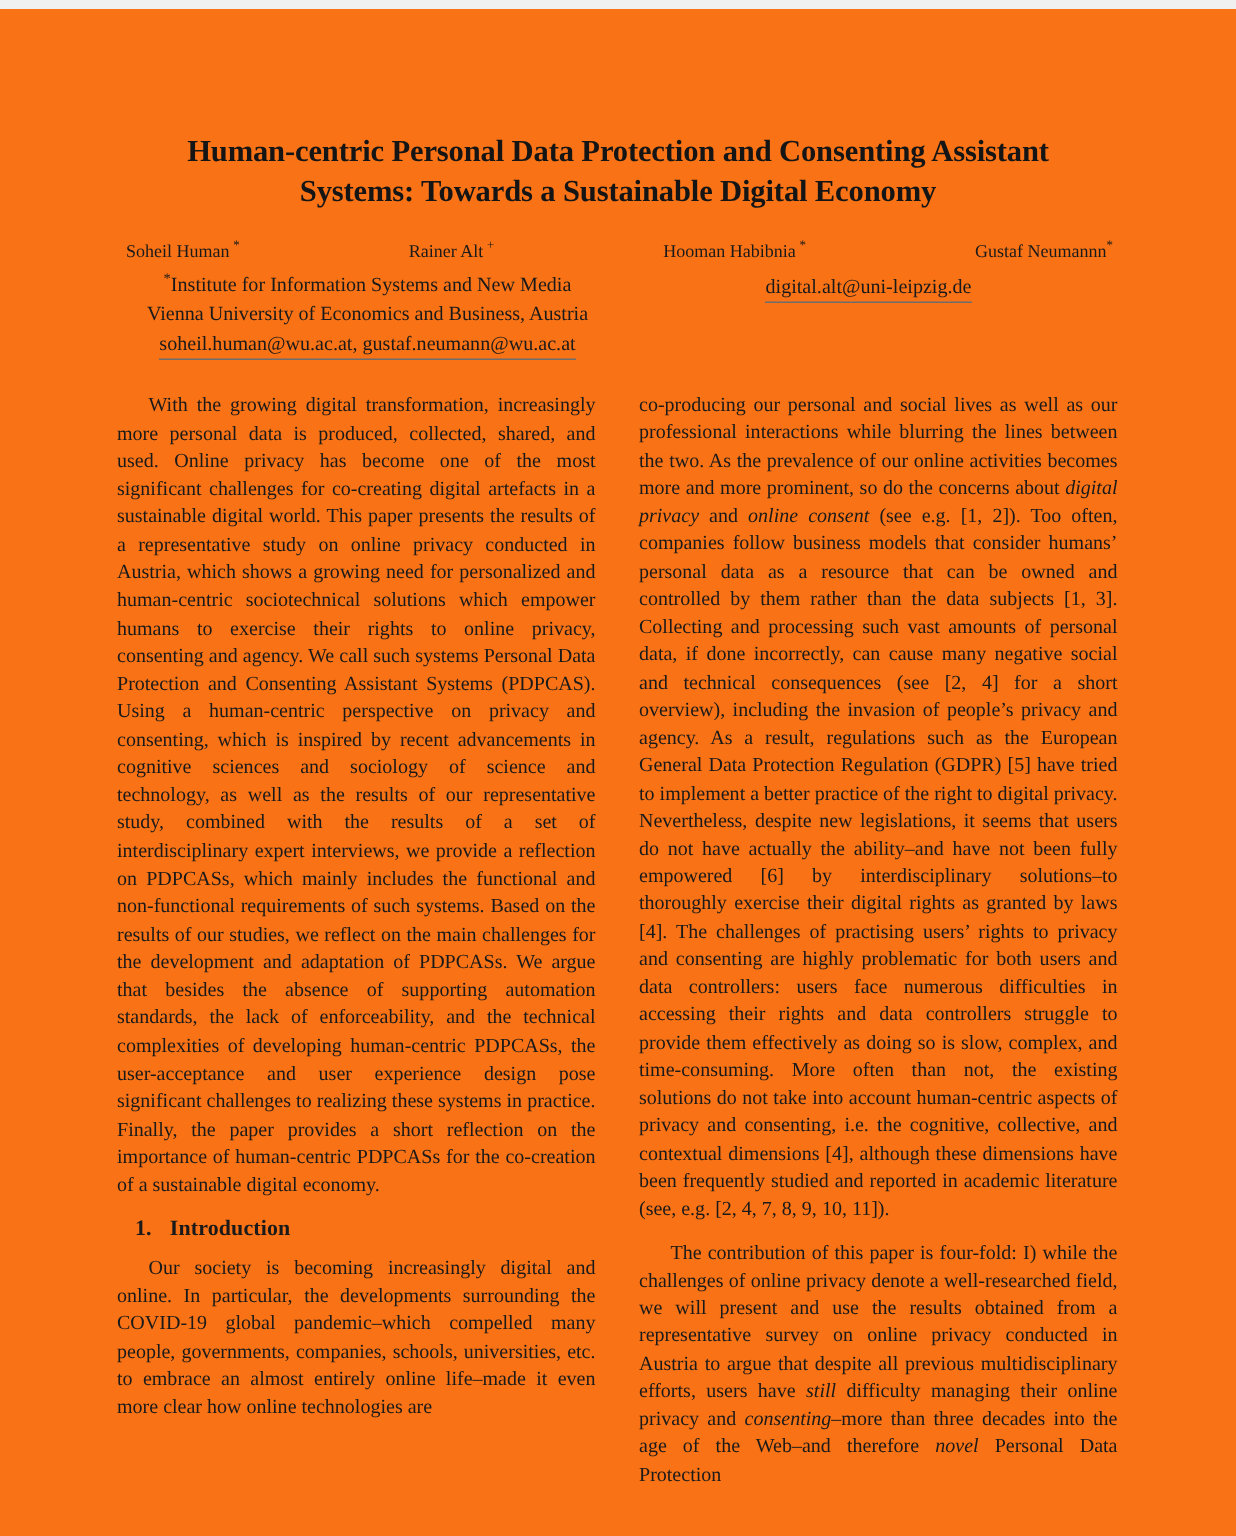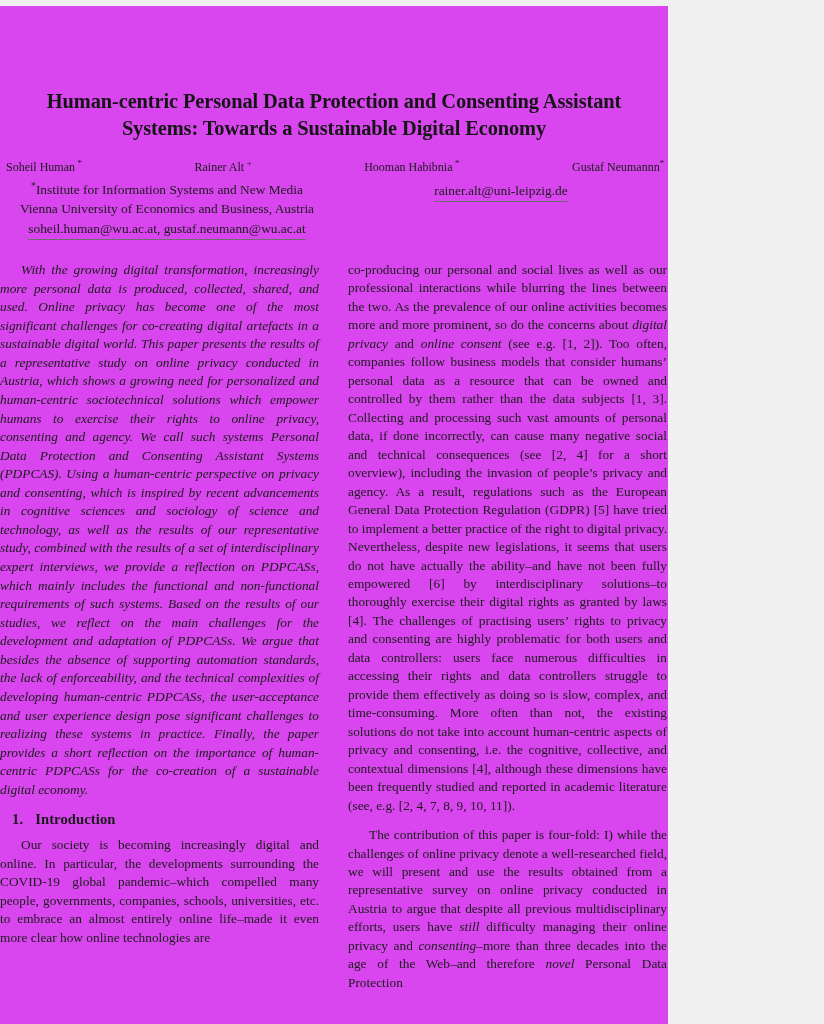--- a/index.html
+++ b/index.html
@@ -16,23 +16,23 @@
     width: 824px;
     height: 1024px;
     background: #f0f0f0;
     overflow: hidden;
     position: relative;
   }
   .page {
     position: absolute;
     left: 0;
     top: 6px;
-    width: 668px;
+    width: 824px;
     min-height: 1018px;
-    background: #d946ef;
+    background: #f97316;
     box-sizing: border-box;
     padding: 0;
   }
   .page-inner {
     width: 668px;
     margin: 0 auto;
     padding-top: 82px;
   }
 
   
@@ -113,21 +113,20 @@
   p.body {
     margin: 0;
     font-size: 13.35px;
     line-height: 1.385;
     text-align: justify;
     text-justify: inter-word;
     hyphens: none;
   }
   p.body + p.body { margin-top: 11px; }
   p.abstract {
-    font-style: italic;
     font-size: 13.35px;
     line-height: 1.392;
     text-align: justify;
     margin: 0;
   }
   .indent { display: inline-block; width: 21px; }
   em { font-style: italic; }
 </style>
 </head>
 <body>
@@ -145,21 +144,21 @@
           <span class="author"><span>Gustaf Neumannn</span><sup class="mark">*</sup></span>
         </div>
 
       <div class="affils" id="affil-list">
           <div class="affil-col">
             <span class="line"><sup class="mark">*</sup>Institute for Information Systems and New Media</span>
             <span class="line">Vienna University of Economics and Business, Austria</span>
             <span class="line"><a class="email" style="color: inherit; text-decoration: none;">soheil.human@wu.ac.at, gustaf.neumann@wu.ac.at</a></span>
           </div>
           <div class="affil-col">
-            <span class="line"><a class="email" style="color: inherit; text-decoration: none;">rainer.alt@uni-leipzig.de</a></span>
+            <span class="line"><a class="email" style="color: inherit; text-decoration: none;">digital.alt@uni-leipzig.de</a></span>
           </div>
         </div>
 
       <div class="columns">
 
         <div class="col">
           <p class="abstract"><span class="indent"></span><span>With the growing digital transformation, increasingly more personal data is produced, collected, shared, and used.  Online privacy has become one of the most significant challenges for co-creating digital artefacts in a sustainable digital world.  This paper presents the results of a representative study on online privacy conducted in Austria, which shows a growing need for personalized and human-centric sociotechnical solutions which empower humans to exercise their rights to online privacy, consenting and agency.  We call such systems Personal Data Protection and Consenting Assistant Systems (PDPCAS). Using a human-centric perspective on privacy and consenting, which is inspired by recent advancements in cognitive sciences and sociology of science and technology, as well as the results of our representative study, combined with the results of a set of interdisciplinary expert interviews, we provide a reflection on PDPCASs, which mainly includes the functional and non-functional requirements of such systems.  Based on the results of our studies, we reflect on the main challenges for the development and adaptation of PDPCASs.  We argue that besides the absence of supporting automation standards, the lack of enforceability, and the technical complexities of developing human-centric PDPCASs, the user-acceptance and user experience design pose significant challenges to realizing these systems in practice.  Finally, the paper provides a short reflection on the importance of human-centric PDPCASs for the co-creation of a sustainable digital economy.</span></p>
 
           <h2 class="section-num"><span class="num">1.</span><span>Introduction</span></h2>
 

